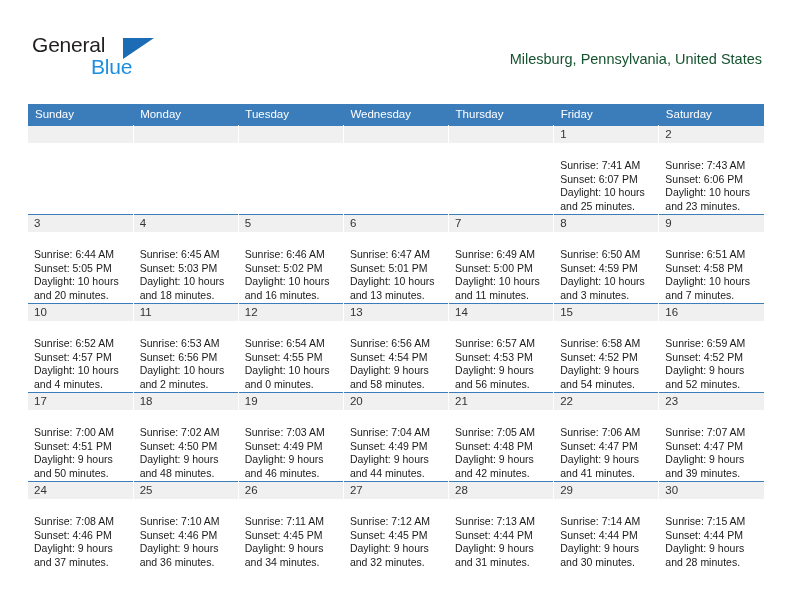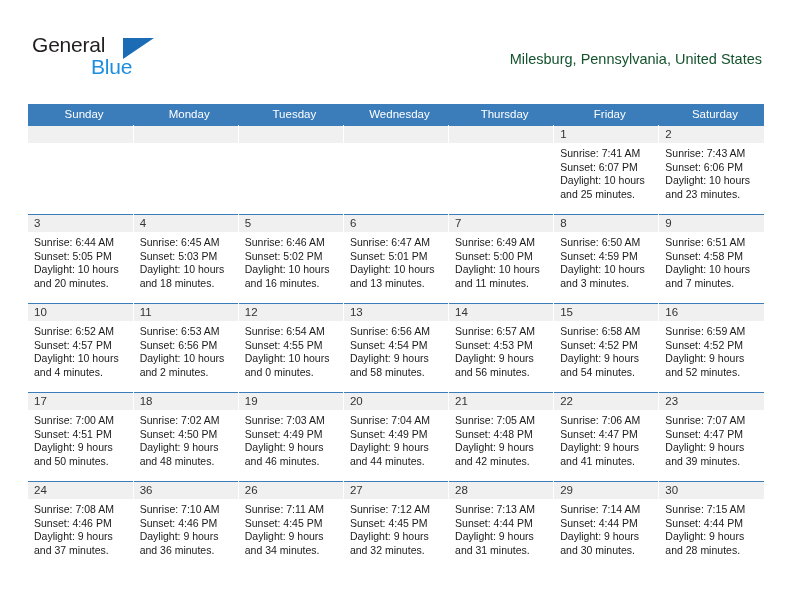--- a/index.html
+++ b/index.html
@@ -97,21 +97,21 @@
   .calendar td {
     padding: 0;
     margin: 0;
     vertical-align: top;
   }
   .dow-row th {
     background: #3b7cba;
     color: #ffffff;
     font-size: 11.5px;
     font-weight: normal;
-    text-align: center;
+    text-align: left;
     height: 21px;
     line-height: 21px;
     padding-left: 7px;
     box-sizing: border-box;
     width: 105.14px;
   }
   .week-row > td {
     border-top: 1px solid #3b7cba;
     border-right: 1px solid #ffffff;
     height: 89px;
@@ -132,21 +132,21 @@
     line-height: 17px;
     font-size: 11.5px;
     color: #333333;
     padding-left: 6px;
     box-sizing: border-box;
   }
   .cell-empty .date-band {
     background: #f0f0f0;
   }
   .cell-body {
-    padding: 4px 5px 0 6px;
+    padding: 16px 5px 0 6px;
     font-size: 10.5px;
     line-height: 13.6px;
     color: #1a1a1a;
   }
   .cell-body div {
     white-space: nowrap;
   }
 </style>
 </head>
 <body>
@@ -470,21 +470,21 @@
               <div class="cell-body">
                 <div>Sunrise: 7:08 AM</div>
                 <div>Sunset: 4:46 PM</div>
                 <div>Daylight: 9 hours</div>
                 <div>and 37 minutes.</div>
               </div>
             </div>
           </td>
           <td>
             <div class="cell-inner">
-              <div class="date-band">36</div>
+              <div class="date-band">25</div>
               <div class="cell-body">
                 <div>Sunrise: 7:10 AM</div>
                 <div>Sunset: 4:46 PM</div>
                 <div>Daylight: 9 hours</div>
                 <div>and 36 minutes.</div>
               </div>
             </div>
           </td>
           <td>
             <div class="cell-inner">

